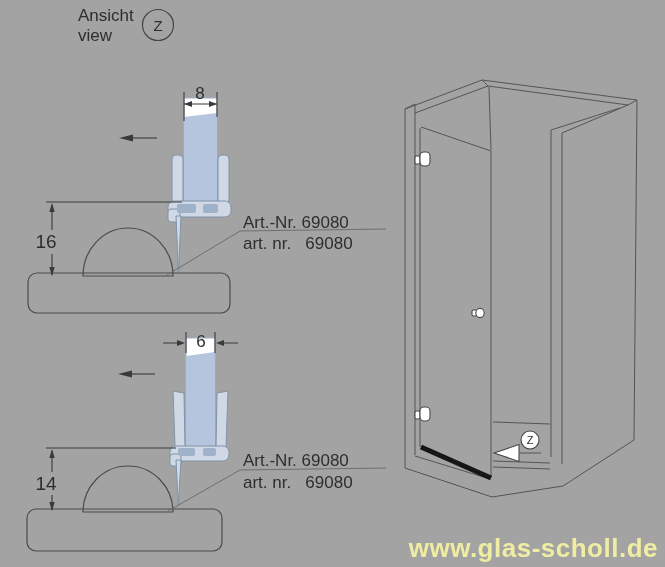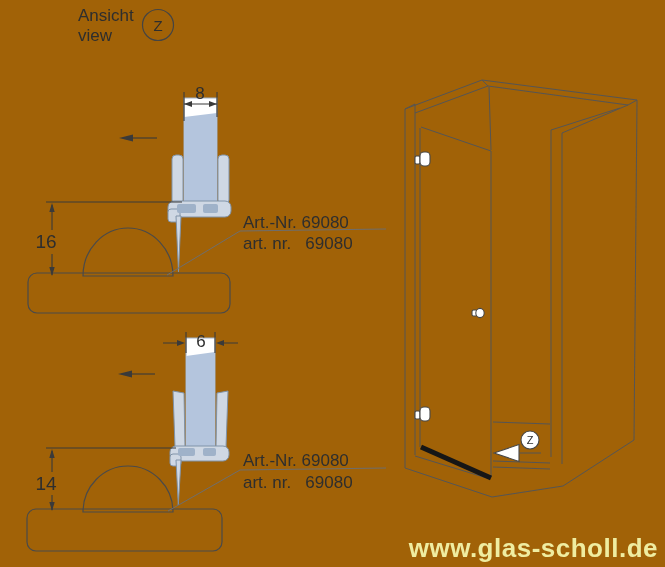--- a/index.html
+++ b/index.html
@@ -1,16 +1,16 @@
 <!DOCTYPE html>
 <html><head>
 <meta charset="utf-8">
 <style>
   html,body { margin:0; padding:0; background:#fff; }
-  #stage { position:relative; width:665px; height:567px; background:#a16207; overflow:hidden; }
+  #stage { position:relative; width:665px; height:567px; background:#a3a3a3; overflow:hidden; }
   svg { display:block; }
   svg text { font-family:"Liberation Sans","DejaVu Sans",sans-serif; }
   .pre { white-space:pre; }
 
   
   .dline   { stroke:#4a4a4a; stroke-width:1.2; fill:none; }
   .dim     { stroke:#3a3a3a; stroke-width:1.1; fill:none; }
   .dimhead { fill:#3a3a3a; stroke:none; }
   .leader  { stroke:#6e6e6e; stroke-width:1; fill:none; }
   .sealp   { stroke:#8093a8; stroke-width:1; }

